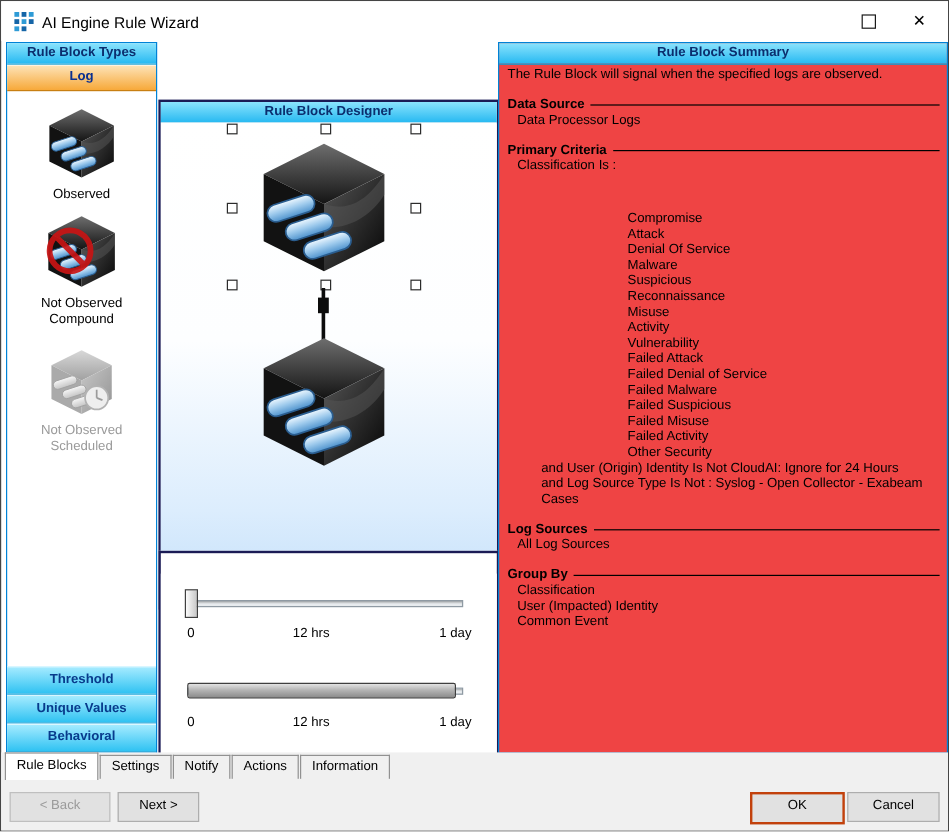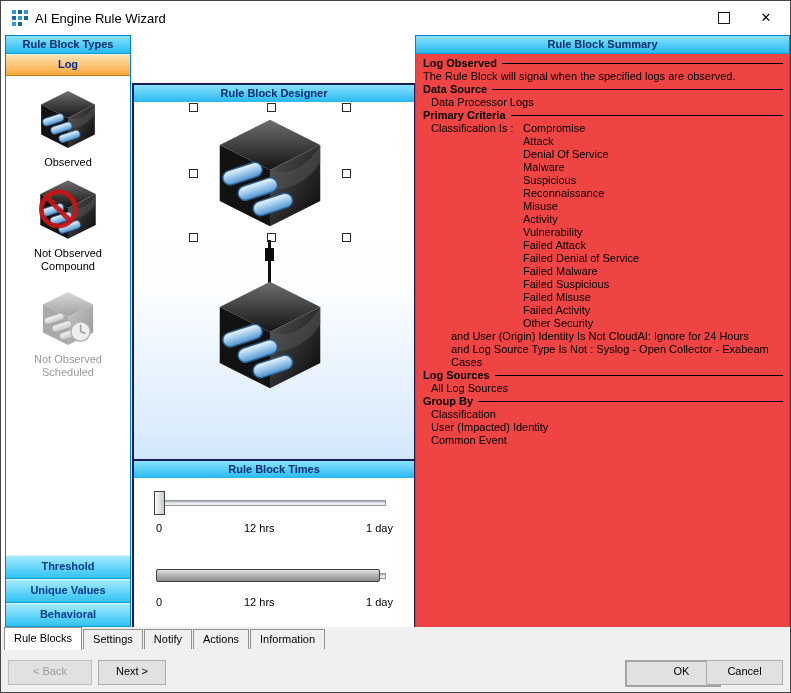--- a/index.html
+++ b/index.html
@@ -38,39 +38,39 @@
   .times{position:absolute;left:131px;top:458px;width:280px;height:167px;border:2px solid #1b1b55;background:#fff;}
   .times-canvas{position:absolute;left:0;top:17px;right:0;bottom:0;background:#fff;}
   .groove{position:absolute;height:4px;background:#eef2f5;border:1px solid #8f9aa3;box-shadow:inset 1px 1px 2px rgba(0,0,0,.35);}
   .thumb{position:absolute;width:9px;height:22px;background:linear-gradient(90deg,#fbfbfb,#c8c8c8);border:1px solid #3f3f3f;}
   .range-bar{position:absolute;height:11px;background:linear-gradient(#e2e2e2 0%,#b5b5b5 45%,#8d8d8d 100%);border:1px solid #3f3f3f;border-radius:2px;}
   .tick-label{position:absolute;line-height:12px;}
 
   
   .summary{position:absolute;left:414px;top:34px;width:373px;height:591px;border:1px solid #0082d6;background:#ef4444;}
   .summary-body{position:absolute;left:0;top:17px;right:0;bottom:0;padding:3px 6px 0 7px;line-height:13px;overflow:hidden;}
-  .sec-head{display:flex;align-items:center;font-weight:bold;height:13px;}
+  .sec-head{display:flex;align-items:center;font-weight:bold;margin-top:12px;height:13px;}
   .sec-head.first{margin-top:1px;}
   .sec-rule{flex:1;height:1px;background:#000;margin-left:5px;}
   .sec-line{padding-left:8px;}
   .pc-row{display:flex;padding-left:8px;}
   .pc-label{width:92px;flex:none;}
-  .pc-vals{display:flex;flex-direction:column;}
+  .pc-vals{display:flex;flex-direction:column;margin-top:44px;}
   .and-line{padding-left:28px;}
 
   
   .tabstrip{position:absolute;left:0;top:626px;right:0;height:23px;background:#f0f0f0;display:flex;align-items:center;padding-left:3px;}
   .tab{border:1px solid #919191;border-bottom:none;background:#f0f0f0;height:19px;line-height:18px;padding:0 9px;margin-right:1px;}
   .tab.active{background:#fff;height:22px;line-height:21px;}
 
   
   .footer{position:absolute;left:0;top:649px;right:0;bottom:0;background:#f0f0f0;}
   .btn{position:absolute;top:10px;height:23px;background:#e1e1e1;border:1px solid #adadad;text-align:center;line-height:21px;}
   .btn.disabled{color:#9a9a9a;border-color:#bfbfbf;}
-  .btn.focused{border:2px solid #a3a3a3;line-height:19px;padding-left:17px;}
+  .btn.focused{border:2px solid #c2410c;line-height:19px;}
 </style>
 </head>
 <body>
 
 <svg width="0" height="0" style="position:absolute" aria-hidden="true">
   <defs>
     <linearGradient id="cubeTop" x1="0" y1="0" x2="0" y2="1">
       <stop offset="0" stop-color="#6e6e6e"></stop>
         <stop offset="1" stop-color="#141414"></stop>
     </linearGradient>
@@ -206,45 +206,40 @@
       <div class="connector-line" style="left:134px;top:138px;width:3px;height:44px;"></div>
       <div class="connector-knob" style="left:131px;top:146px;width:9px;height:13px;"></div>
 
       <svg class="cube-block" style="left:78px;top:174px;" width="116" height="116" viewBox="0 0 120 120">
           <use href="#cube-color"></use>
         </svg>
     </div>
   </div>
 
   <div class="times">
-    <div class="hdr">Rule Block Times</div>
     <div class="times-canvas">
 
       <div class="groove" style="left:22px;top:22px;width:228px;"></div>
       <div class="thumb" style="left:20px;top:13px;"></div>
       <span class="tick-label" style="left:22px;top:44px;">0</span>
       <span class="tick-label" style="left:110px;top:44px;">12 hrs</span>
       <span class="tick-label" style="left:232px;top:44px;">1 day</span>
 
       <div class="groove" style="left:22px;top:95px;width:228px;"></div>
       <div class="range-bar" style="left:22px;top:91px;width:222px;"></div>
       <span class="tick-label" style="left:22px;top:118px;">0</span>
       <span class="tick-label" style="left:110px;top:118px;">12 hrs</span>
       <span class="tick-label" style="left:232px;top:118px;">1 day</span>
     </div>
   </div>
 
   <div class="summary">
     <div class="hdr">Rule Block Summary</div>
     <div class="summary-body">
 
-      <div class="sec-head first">
-        <span>Log Observed</span>
-          <span class="sec-rule"></span>
-      </div>
       <div>The Rule Block will signal when the specified logs are observed.</div>
 
       <div class="sec-head">
         <span>Data Source</span>
           <span class="sec-rule"></span>
       </div>
       <div class="sec-line">Data Processor Logs</div>
 
       <div class="sec-head">
         <span>Primary Criteria</span>

